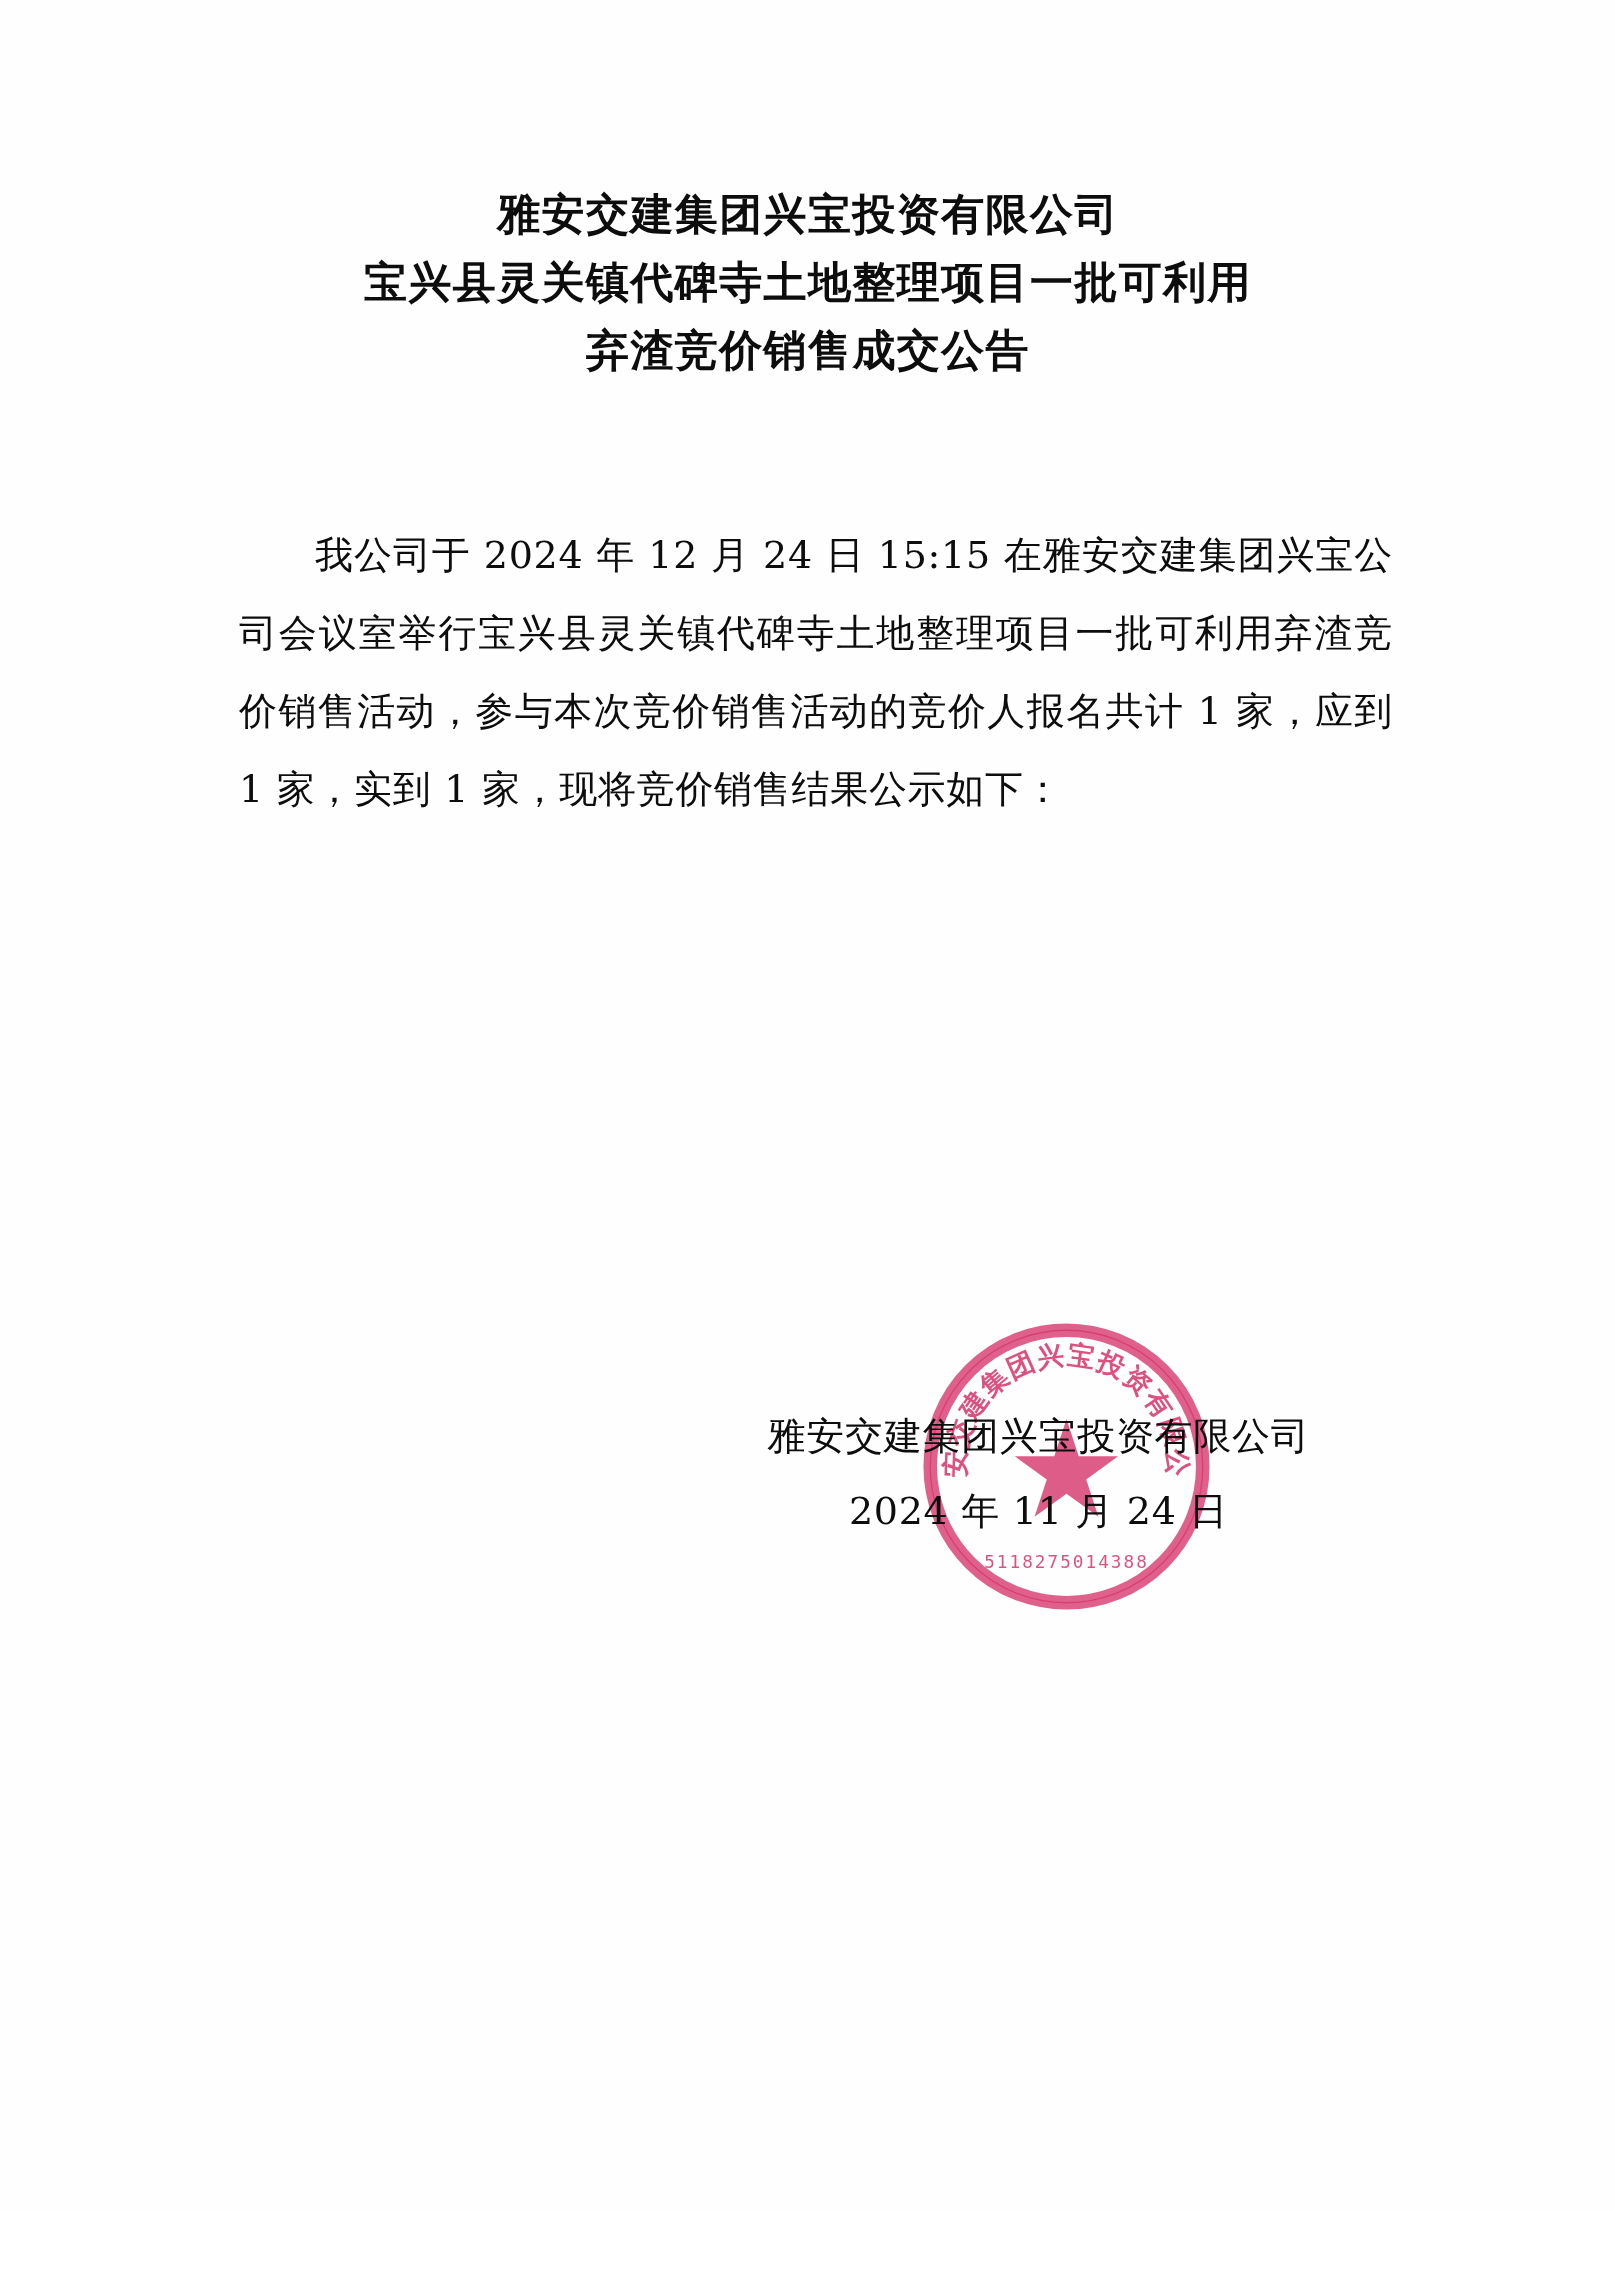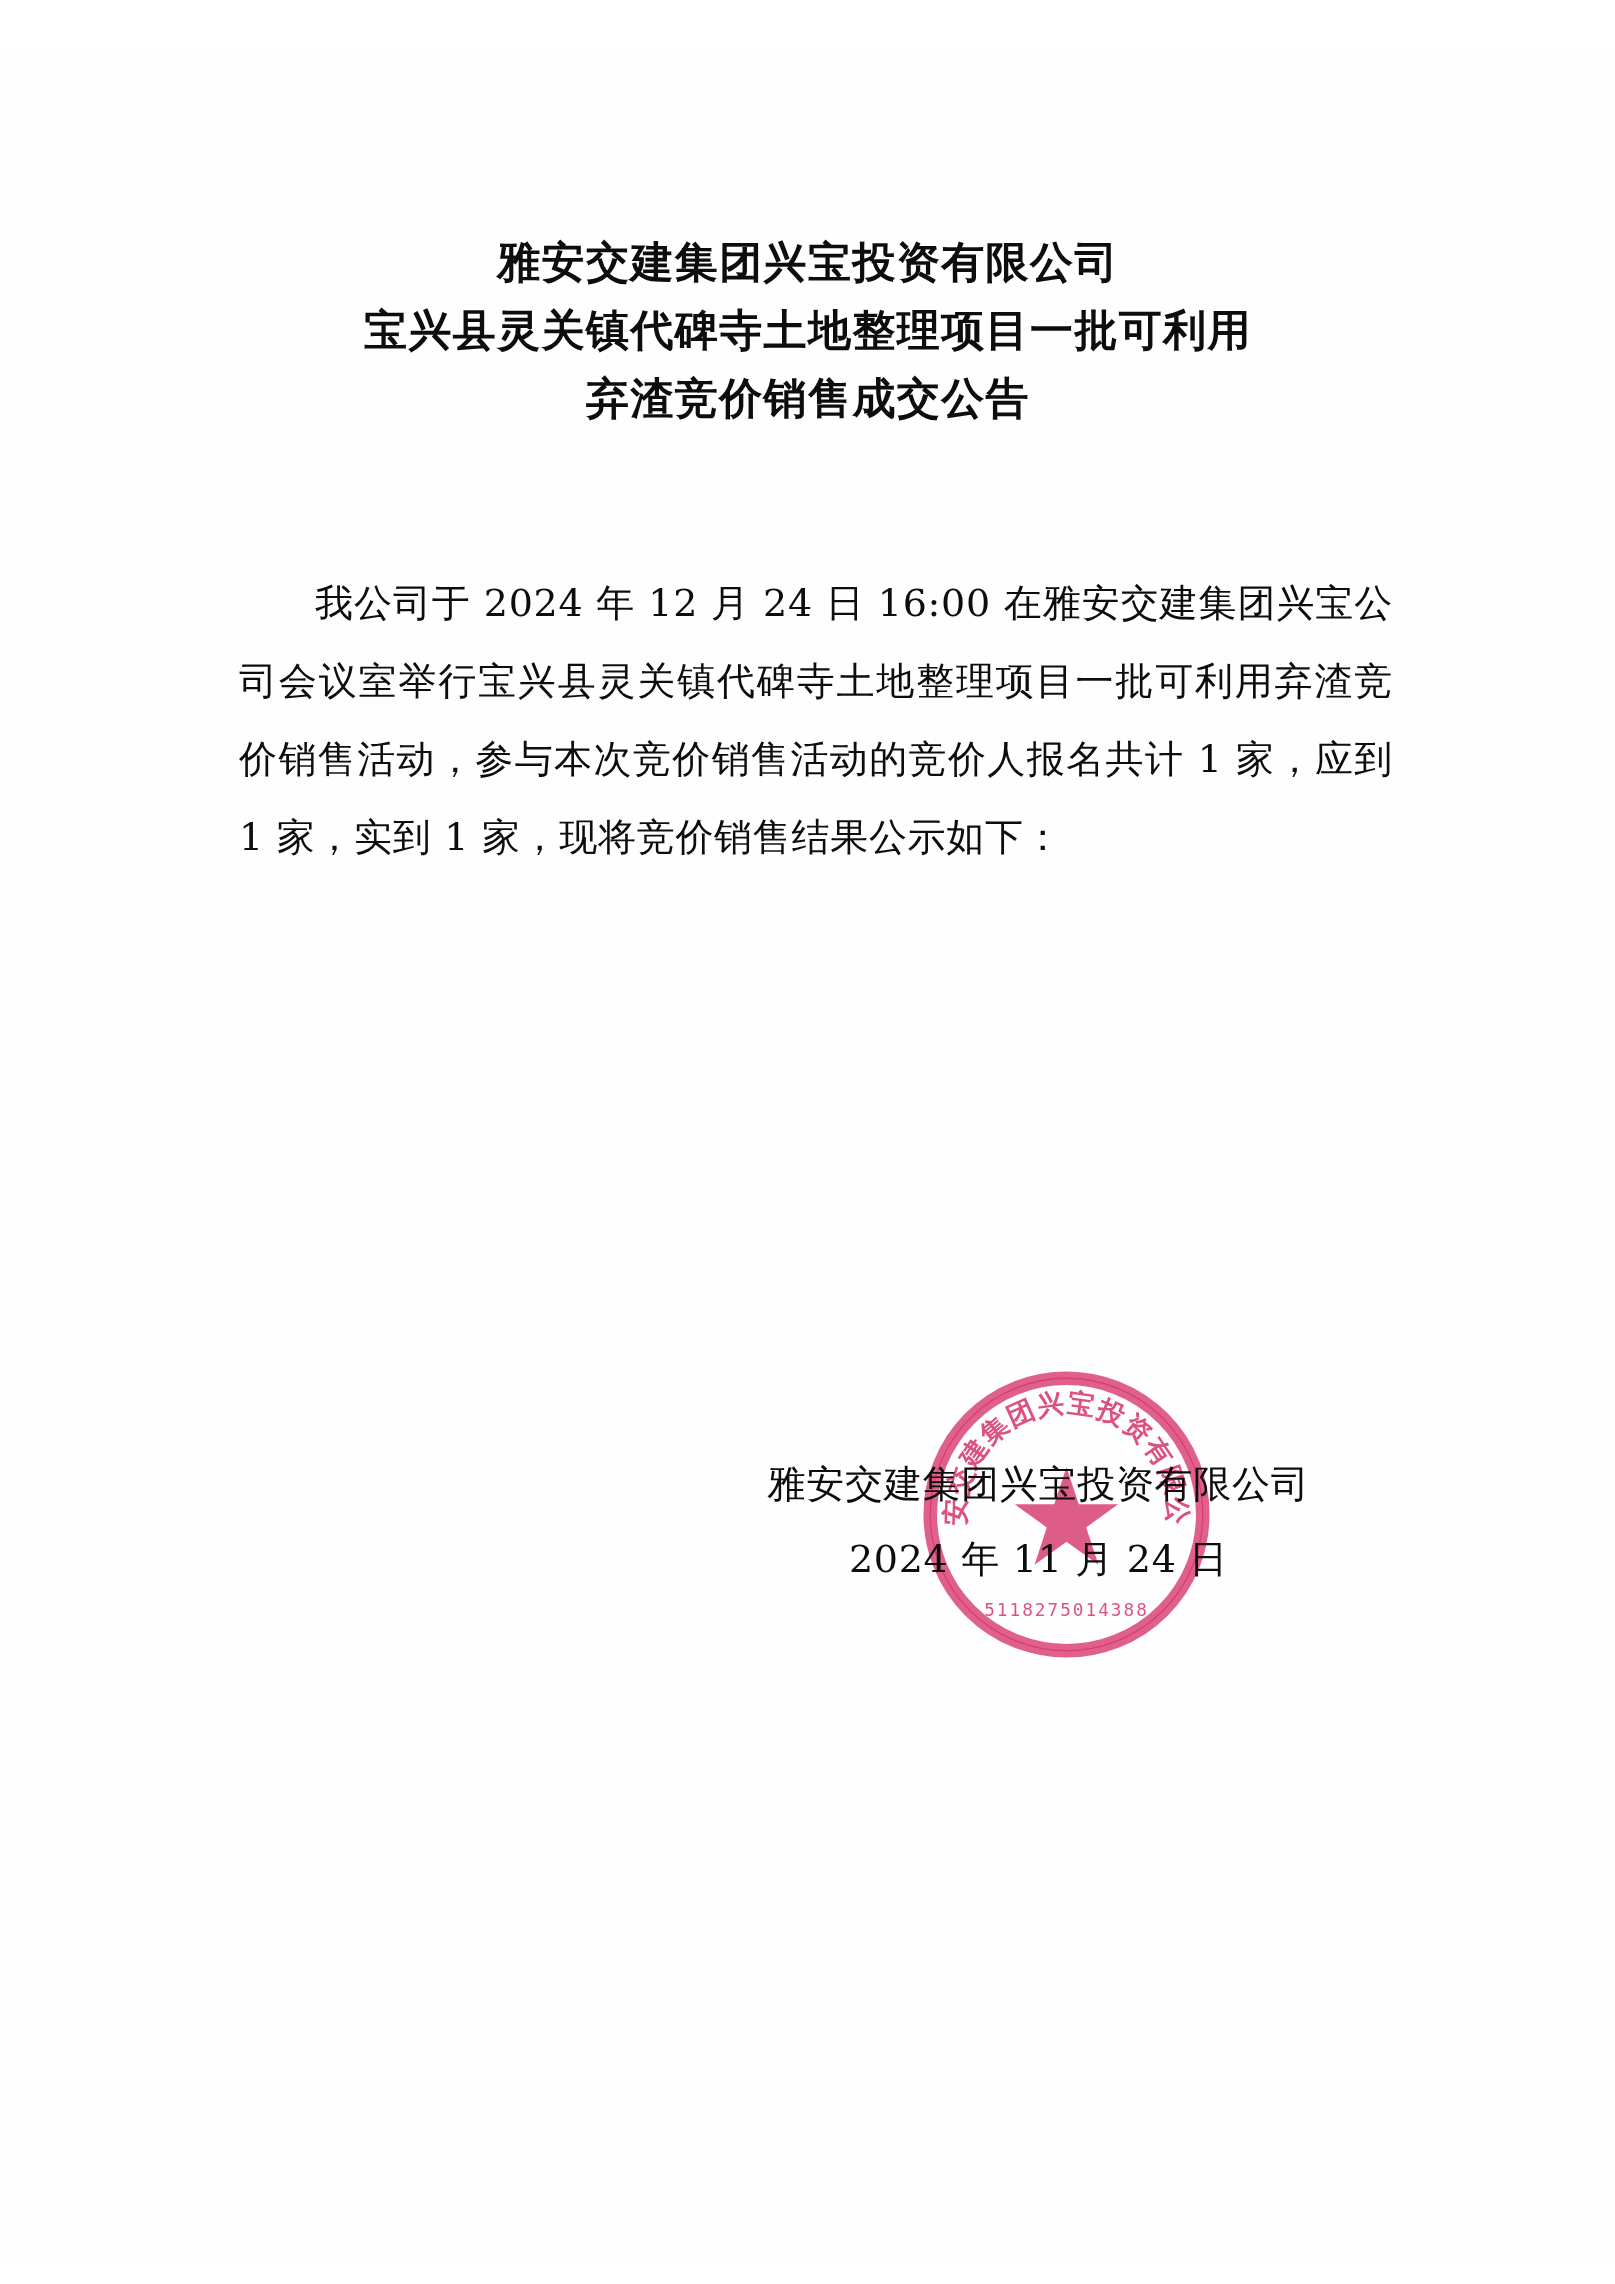--- a/index.html
+++ b/index.html
@@ -16,21 +16,20 @@
     overflow: hidden;
   }
 
   .page {
     position: absolute;
     left: 0;
     top: 0;
     width: 1616px;
     height: 2212px;
     background: #fefefe;
-    margin-top: 48px;
   }
 
   .title-block {
     position: absolute;
     left: 197px;
     top: 180px;
     width: 1222px;
     text-align: center;
   }
   .title-line {
@@ -131,21 +130,21 @@
 
 <div class="page">
 
   <div class="title-block">
     <div class="title-line">雅安交建集团兴宝投资有限公司</div>
     <div class="title-line">宝兴县灵关镇代碑寺土地整理项目一批可利用</div>
     <div class="title-line">弃渣竞价销售成交公告</div>
   </div>
 
   <div class="body-block">
-    <div class="para">我公司于 2024 年 12 月 24 日 16:00 在雅安交建集团兴宝公司会议室举行宝兴县灵关镇代碑寺土地整理项目一批可利用弃渣竞价销售活动，参与本次竞价销售活动的竞价人报名共计 1 家，应到 1 家，实到 1 家，现将竞价销售结果公示如下：</div>
+    <div class="para">我公司于 2024 年 12 月 24 日 15:15 在雅安交建集团兴宝公司会议室举行宝兴县灵关镇代碑寺土地整理项目一批可利用弃渣竞价销售活动，参与本次竞价销售活动的竞价人报名共计 1 家，应到 1 家，实到 1 家，现将竞价销售结果公示如下：</div>
   </div>
 
 
   <div class="seal">
     <svg width="299" height="299" viewBox="0 0 440 440" xmlns="http://www.w3.org/2000/svg">
       <defs>
         <path id="sealArc" d="M 70,220 A 150,150 0 0 1 370,220"></path>
       </defs>
       <circle class="seal-ring" cx="220" cy="220" r="205"></circle>
       <circle class="seal-ring" cx="220" cy="220" r="196" stroke-width="4" opacity="0.45"></circle>

